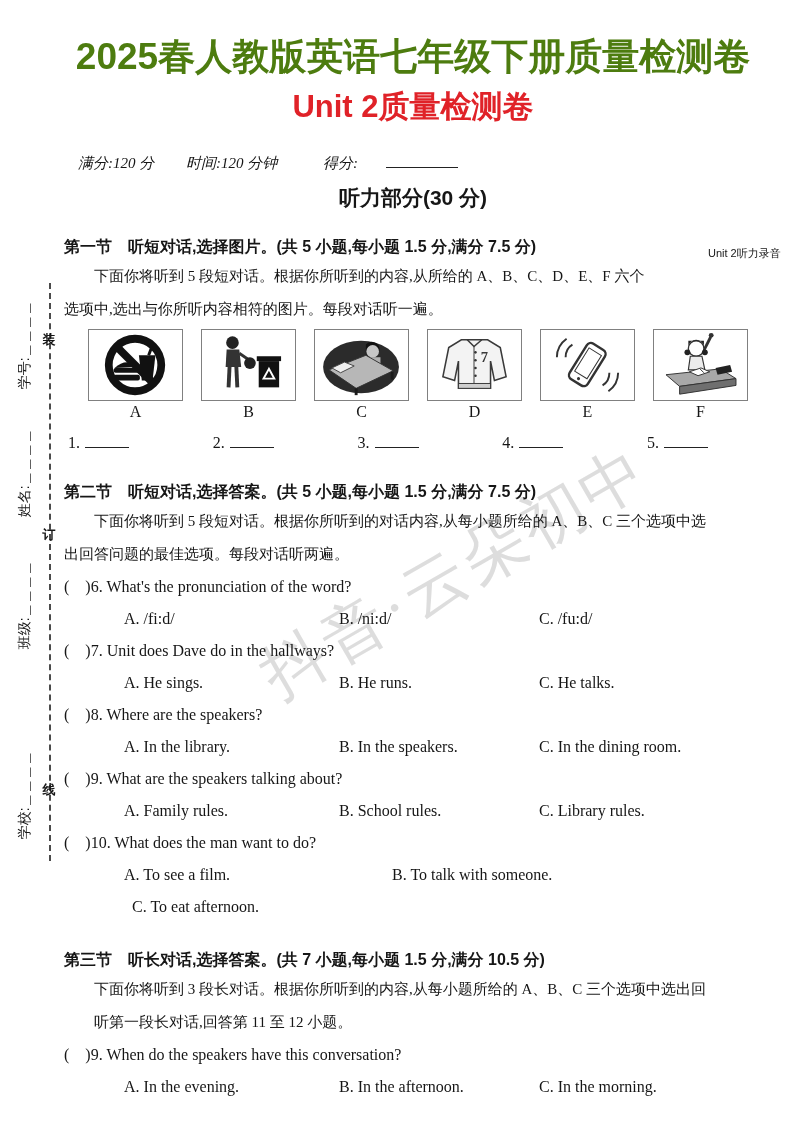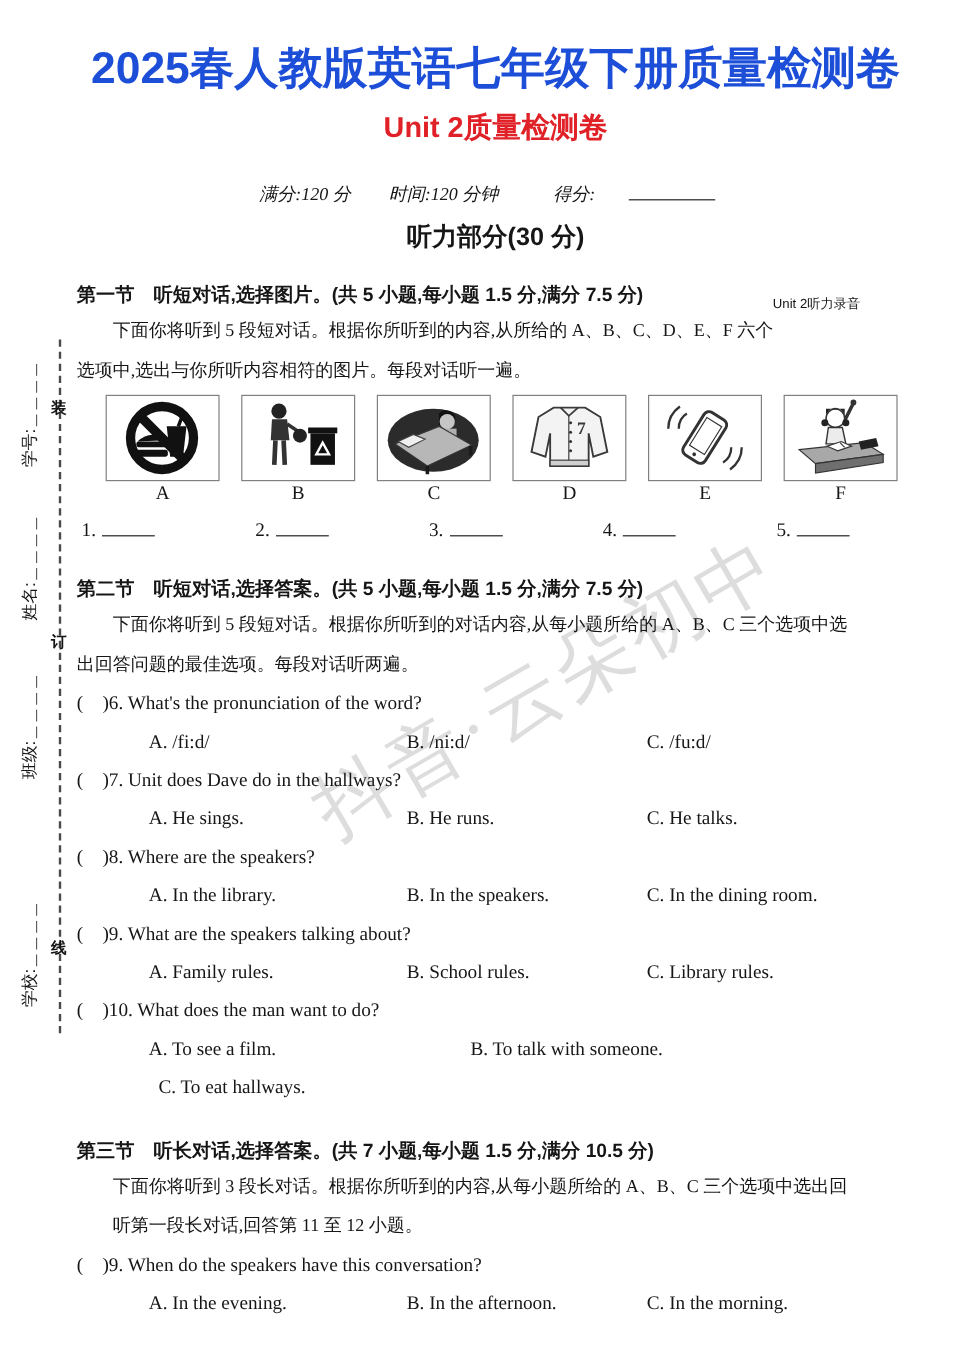--- a/index.html
+++ b/index.html
@@ -7,23 +7,23 @@
     position:relative; width:800px; height:1131px; margin:0 auto;
     background:#ffffff; overflow:hidden;
     font-family:"Liberation Serif", serif; color:#161616;
   }
   .content { position:relative; z-index:2; padding:0 38px 0 64px; }
 
   
   .title1 { margin-top:34px; font-family:"Liberation Sans",sans-serif; font-weight:bold;
             font-size:37px; line-height:46px; text-align:center; letter-spacing:0px; }
   .title2 { margin-top:4px; font-family:"Liberation Sans",sans-serif; font-weight:bold;
-            font-size:24px; line-height:46px; text-align:center; }
-
-  .meta { margin-top:22px; text-align:center; font-size:15px; line-height:22px; font-style:italic; }
+            font-size:31px; line-height:46px; text-align:center; }
+
+  .meta { margin-top:22px; font-size:15px; line-height:22px; font-style:italic; }
   .meta span { margin:0 14px; }
   .score-line { display:inline-block; width:72px; border-bottom:1.5px solid #222; height:14px; }
 
   .part-header { margin-top:12px; text-align:center; font-weight:bold; font-size:21px; line-height:24px;
                  font-family:"Liberation Sans",sans-serif; }
 
   .sec-head { margin-top:24px; font-weight:bold; font-size:16px; line-height:26px;
               font-family:"Liberation Sans",sans-serif; }
   .para { font-size:15px; line-height:33px; }
   .indent { text-indent:2em; }
@@ -40,21 +40,21 @@
   .bline { display:inline-block; width:44px; border-bottom:1.5px solid #222; height:13px; margin-left:5px; }
 
   .qline { font-size:16px; line-height:32px; white-space:pre; }
   .q-prefix { white-space:pre; }
   .opts { display:flex; margin-left:60px; font-size:16px; line-height:32px; }
   .opts .o1 { width:215px; }
   .opts .o2 { width:200px; }
   .opts2 .o1 { width:268px; }
   .optc { margin-left:68px; font-size:16px; line-height:32px; }
 
-  .side-note { position:absolute; left:644px; top:246px; font-size:11px; z-index:3;
+  .side-note { position:absolute; left:708px; top:246px; font-size:11px; z-index:3;
                font-family:"Liberation Sans",sans-serif; }
 
   
   .binding-line { position:absolute; left:49px; top:283px; height:578px; width:0;
                   border-left:2px dashed #4a4a4a; z-index:1; }
   .vfield { position:absolute; width:110px; text-align:center; font-size:14px; white-space:pre;
             transform:rotate(-90deg); z-index:2; font-family:"Liberation Sans",sans-serif; }
   .bind-char { position:absolute; left:41px; width:16px; text-align:center; font-size:13px; font-weight:bold;
                z-index:2; font-family:"Liberation Sans",sans-serif; }
 
@@ -82,21 +82,21 @@
   <div class="vfield" style="left:-30px; top:778px;">
     <span>学校:</span><span>＿＿＿＿</span>
   </div>
   <div class="bind-char" style="top:331px;">装</div>
   <div class="bind-char" style="top:526px;">订</div>
   <div class="bind-char" style="top:781px;">线</div>
 
   <div class="side-note">Unit 2听力录音</div>
 
   <div class="content">
-    <div class="title1" style="color:#1d4ed8;">2025春人教版英语七年级下册质量检测卷</div>
+    <div class="title1" style="color:#4d7c0f;">2025春人教版英语七年级下册质量检测卷</div>
     <div class="title2" style="color:#e02228;">Unit 2质量检测卷</div>
 
     <div class="meta">
       <span>满分:120 分</span>
       <span>时间:120 分钟</span>
       <span><span>得分:</span><span class="score-line"></span></span>
     </div>
 
     <div class="part-header">听力部分(30 分)</div>
 
@@ -233,21 +233,21 @@
       <span class="o1">A. Family rules.</span>
       <span class="o2">B. School rules.</span>
       <span class="o3">C. Library rules.</span>
     </div>
 
     <div class="qline"><span class="q-prefix">(    )10.</span> <span>What does the man want to do?</span></div>
     <div class="opts opts2">
       <span class="o1">A. To see a film.</span>
       <span class="o2">B. To talk with someone.</span>
     </div>
-    <div class="optc">C. To eat hallways.</div>
+    <div class="optc">C. To eat afternoon.</div>
 
     <div class="sec-head">第三节　听长对话,选择答案。(共 7 小题,每小题 1.5 分,满分 10.5 分)</div>
     <div class="para indent">下面你将听到 3 段长对话。根据你所听到的内容,从每小题所给的 A、B、C 三个选项中选出回</div>
     <div class="para indent">听第一段长对话,回答第 11 至 12 小题。</div>
 
     <div class="qline"><span class="q-prefix">(    )9.</span> <span>When do the speakers have this conversation?</span></div>
     <div class="opts">
       <span class="o1">A. In the evening.</span>
       <span class="o2">B. In the afternoon.</span>
       <span class="o3">C. In the morning.</span>

